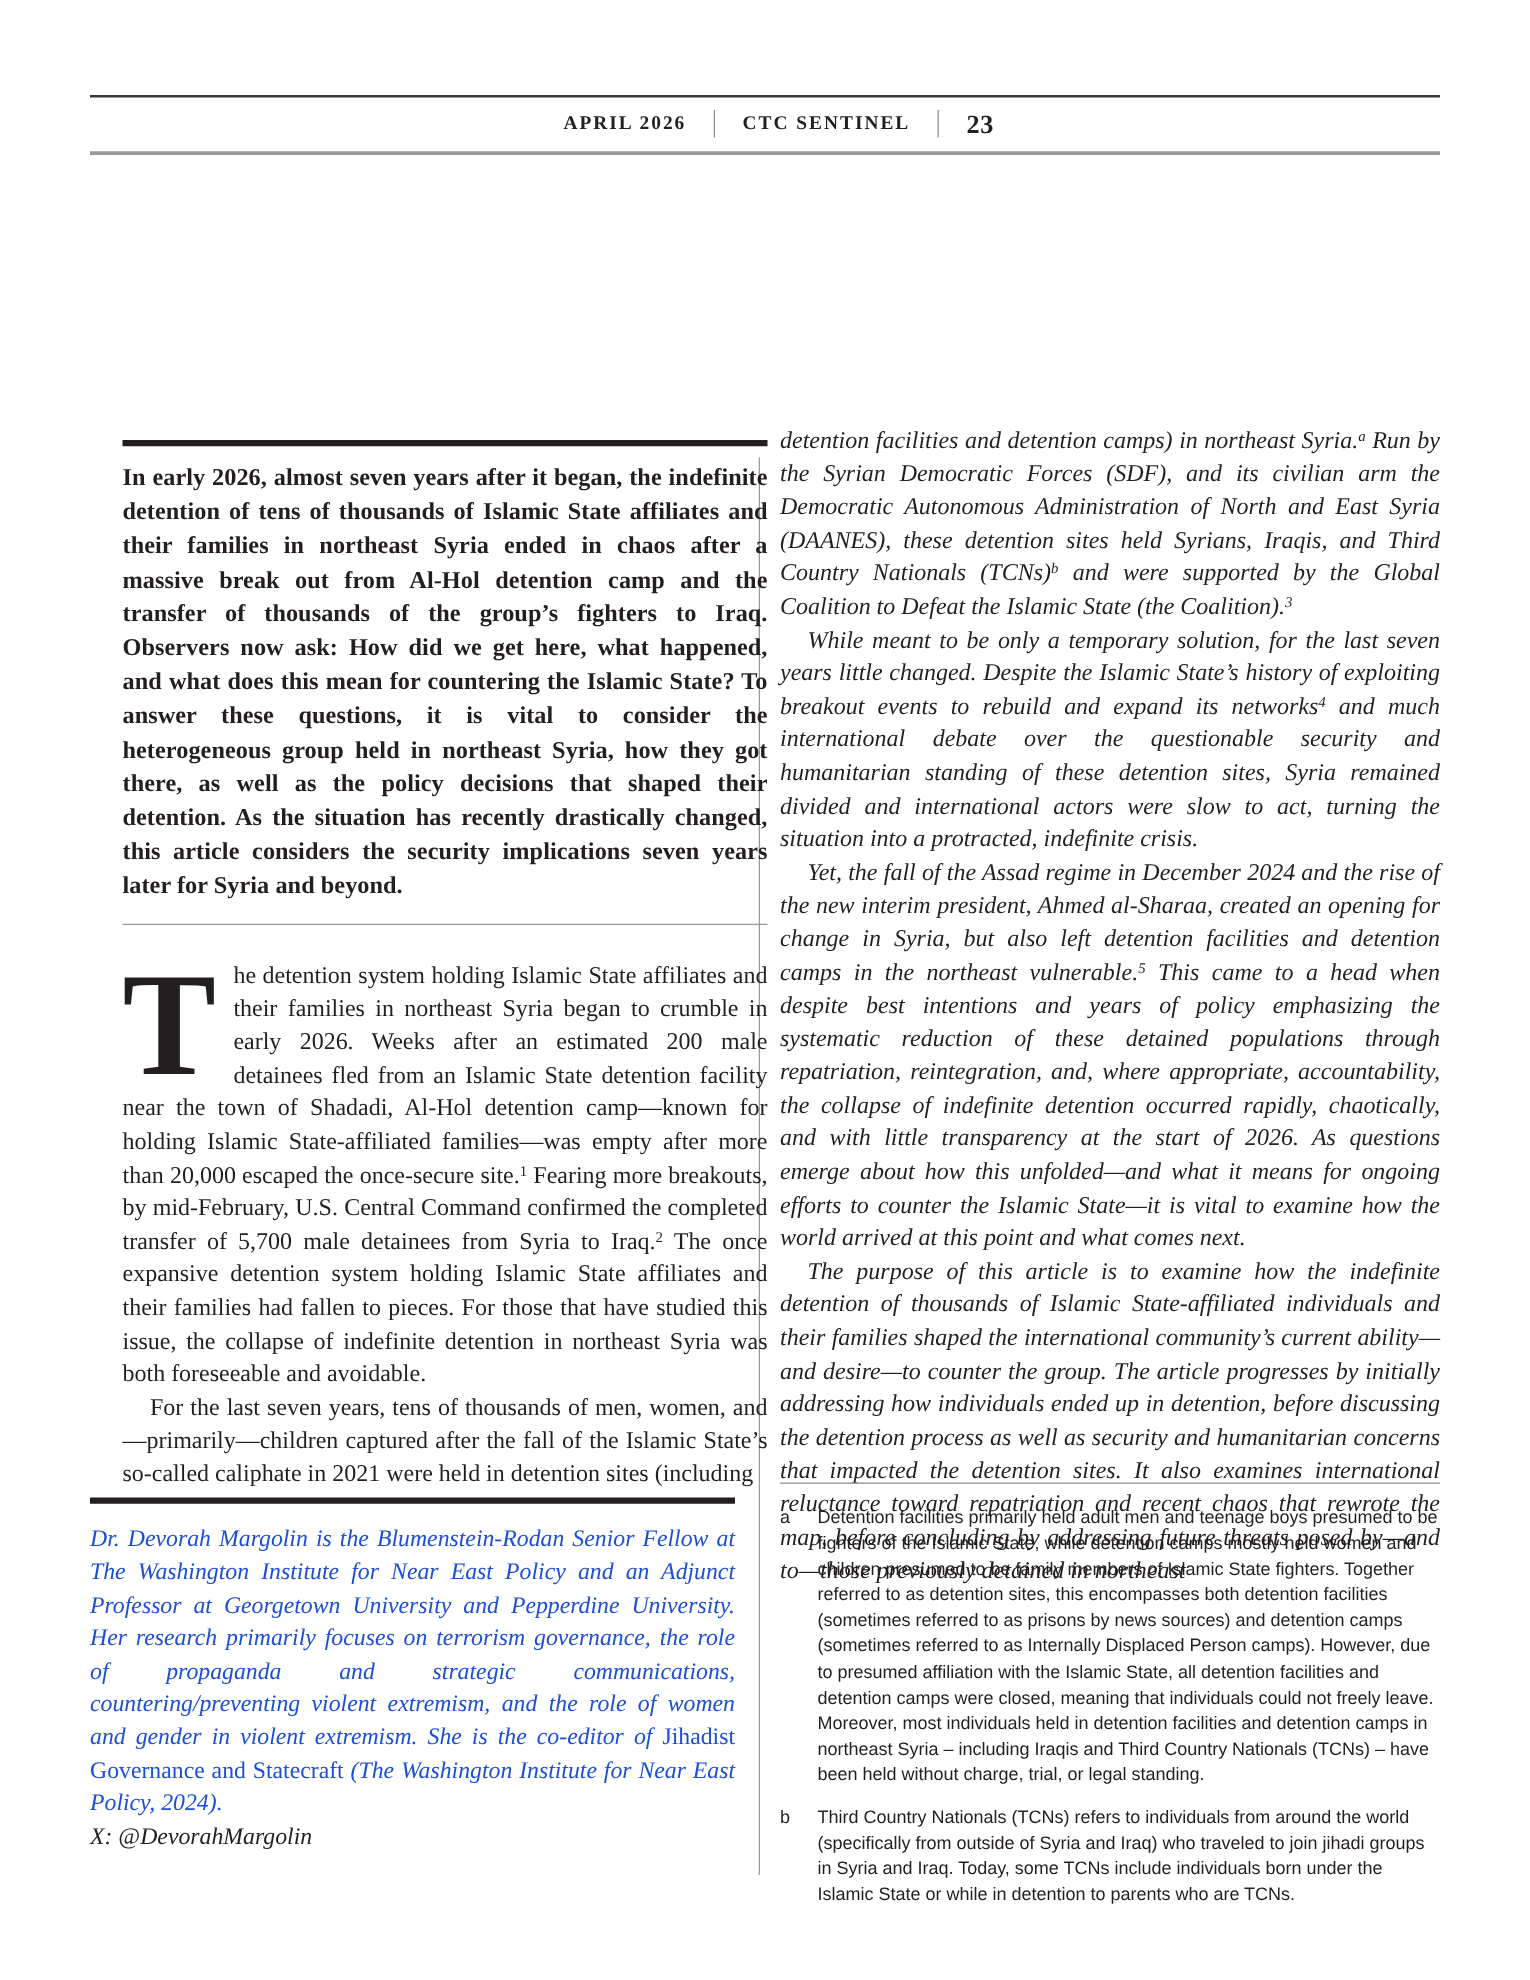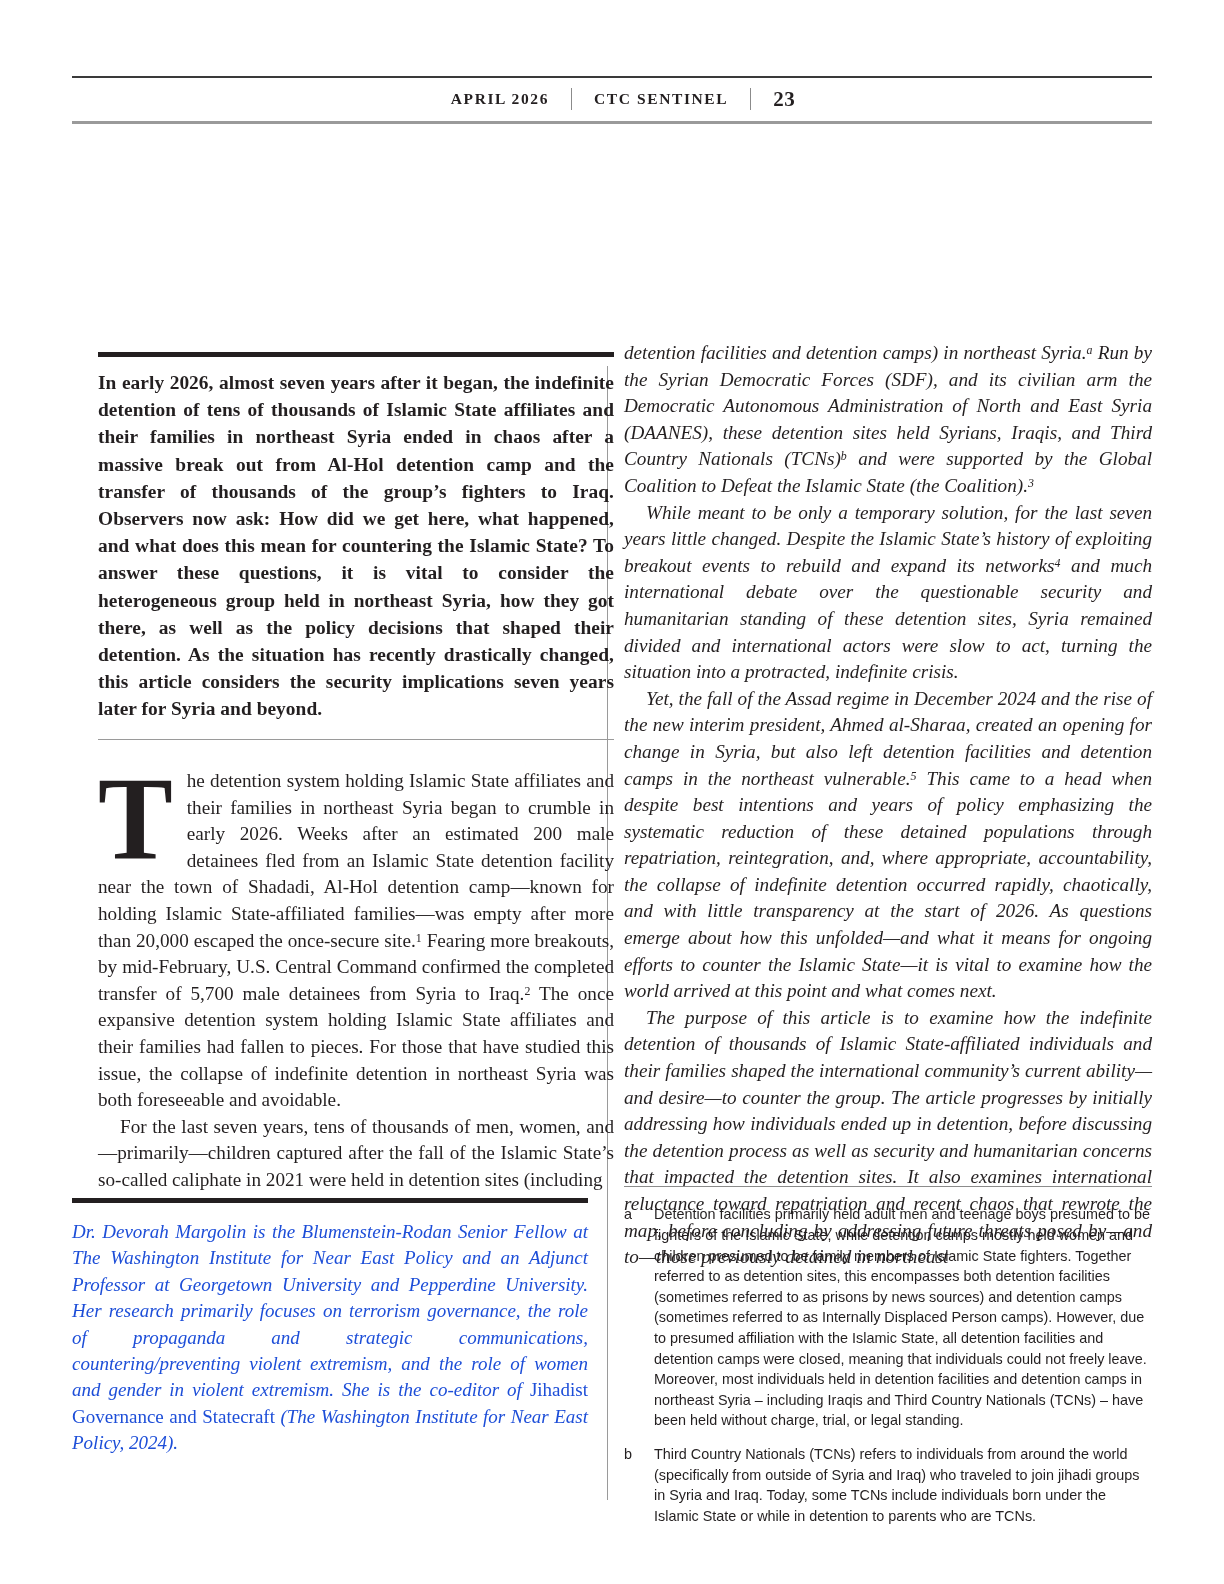--- a/index.html
+++ b/index.html
@@ -289,20 +289,21 @@
     <p class="body-p"><span>While meant to be only a temporary solution, for the last seven years little changed. Despite the Islamic State’s history of exploiting breakout events to rebuild and expand its networks</span><sup>4</sup><span> and much international debate over the questionable security and humanitarian standing of these detention sites, Syria remained divided and international actors were slow to act, turning the situation into a protracted, indefinite crisis.</span></p>
 
     <p class="body-p"><span>Yet, the fall of the Assad regime in December 2024 and the rise of the new interim president, Ahmed al-Sharaa, created an opening for change in Syria, but also left detention facilities and detention camps in the northeast vulnerable.</span><sup>5</sup><span> This came to a head when despite best intentions and years of policy emphasizing the systematic reduction of these detained populations through repatriation, reintegration, and, where appropriate, accountability, the collapse of indefinite detention occurred rapidly, chaotically, and with little transparency at the start of 2026. As questions emerge about how this unfolded—and what it means for ongoing efforts to counter the Islamic State—it is vital to examine how the world arrived at this point and what comes next.</span></p>
 
     <p class="body-p">The purpose of this article is to examine how the indefinite detention of thousands of Islamic State-affiliated individuals and their families shaped the international community’s current ability—and desire—to counter the group. The article progresses by initially addressing how individuals ended up in detention, before discussing the detention process as well as security and humanitarian concerns that impacted the detention sites. It also examines international reluctance toward repatriation and recent chaos that rewrote the map, before concluding by addressing future threats posed by—and to—those previously detained in northeast</p>
   </div>
 
   <div class="bio-block">
     <div class="bio-rule"></div>
     <p class="bio-text"><span>Dr. Devorah Margolin is the Blumenstein-Rodan Senior Fellow at The Washington Institute for Near East Policy and an Adjunct Professor at Georgetown University and Pepperdine University. Her research primarily focuses on terrorism governance, the role of propaganda and strategic communications, countering/preventing violent extremism, and the role of women and gender in violent extremism. She is the co-editor of </span><span class="roman">Jihadist Governance and Statecraft</span><span> (The Washington Institute for Near East Policy, 2024).</span></p>
+    <p class="bio-handle">X: @DevorahMargolin</p>
   </div>
 
   <div class="footnotes">
     <div class="footnotes-rule"></div>
     <div class="footnote">
       <div class="fn-marker">a</div>
       <div class="fn-body">Detention facilities primarily held adult men and teenage boys presumed to be fighters of the Islamic State, while detention camps mostly held women and children presumed to be family members of Islamic State fighters. Together referred to as detention sites, this encompasses both detention facilities (sometimes referred to as prisons by news sources) and detention camps (sometimes referred to as Internally Displaced Person camps). However, due to presumed affiliation with the Islamic State, all detention facilities and detention camps were closed, meaning that individuals could not freely leave. Moreover, most individuals held in detention facilities and detention camps in northeast Syria – including Iraqis and Third Country Nationals (TCNs) – have been held without charge, trial, or legal standing.</div>
     </div>
     <div class="footnote">
       <div class="fn-marker">b</div>

